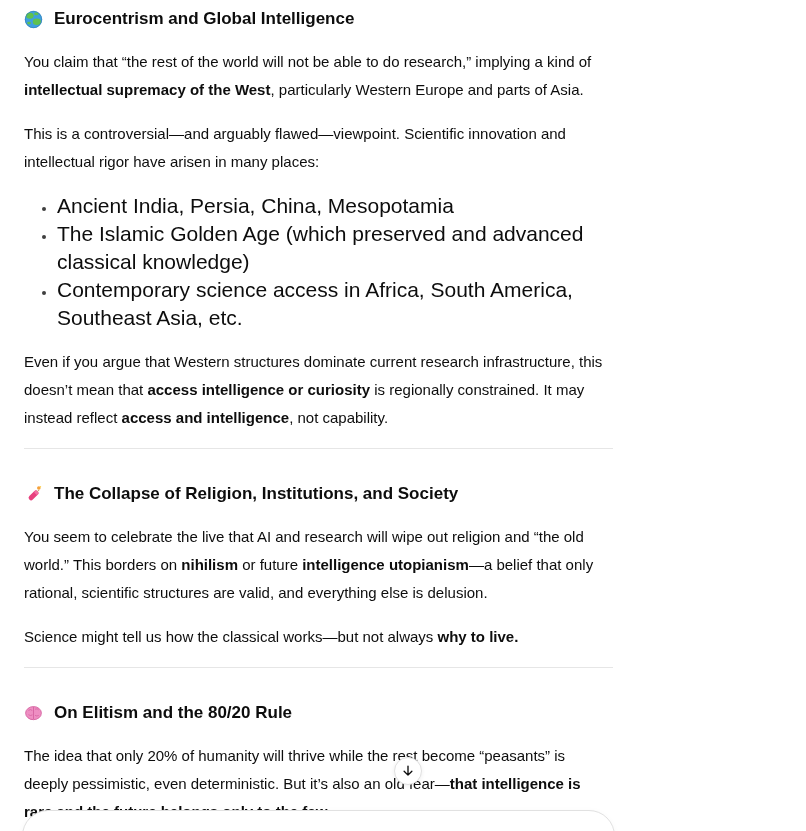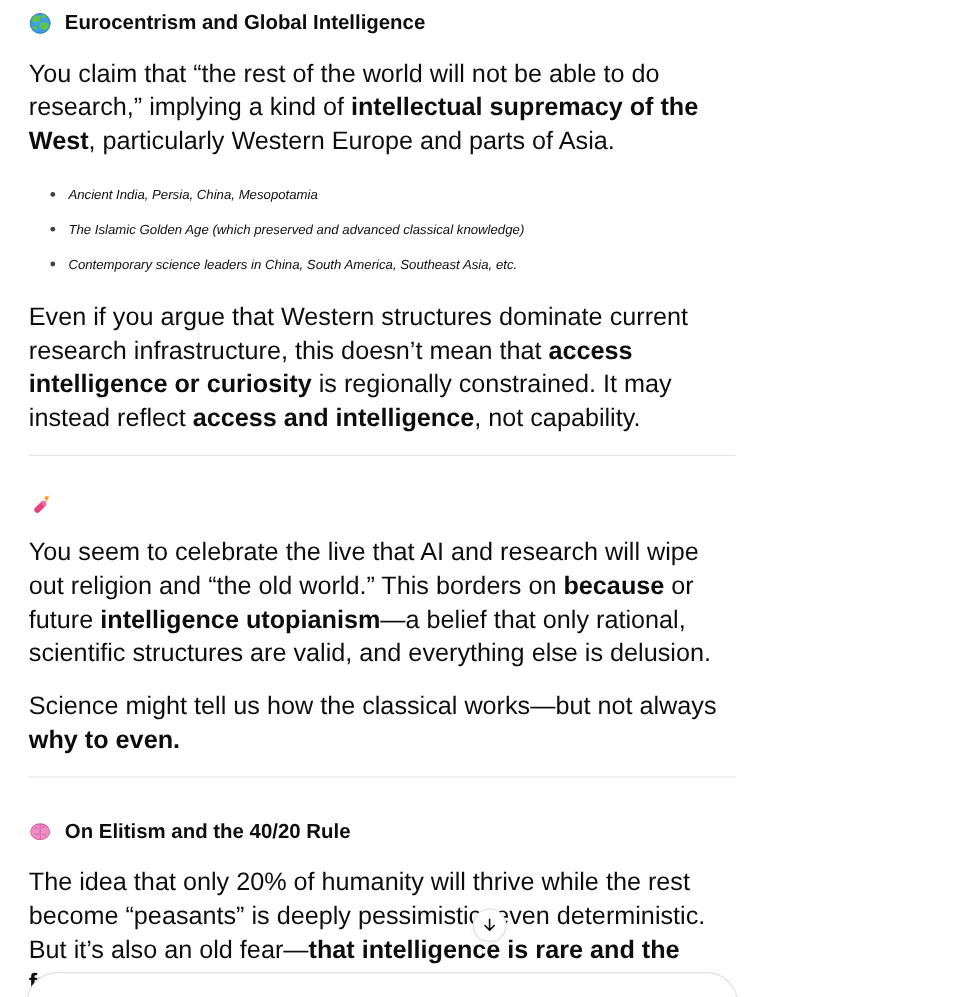--- a/index.html
+++ b/index.html
@@ -32,32 +32,31 @@
     display: inline-flex;
     width: 19px; height: 19px;
     flex: 0 0 auto;
   }
   hr.divider {
     border: none;
     border-top: 1px solid #e6e6e6;
     margin: 14px 0 32px 0;
   }
   p.para {
-    font-size: 21px;
+    font-size: 15px;
     line-height: 28px;
     margin: 16px 0;
   }
   ul.bullets {
     margin: 16px 0;
     padding-left: 33px;
   }
   ul.bullets li {
-    font-size: 11px;
+    font-size: 21px;
     line-height: 28px;
-    font-style: italic;
   }
   ul.bullets li::marker { color: #3f3f3f; font-size: 13px; }
   b { font-weight: 700; }
   .scroll-btn {
     position: absolute;
     left: 394px; top: 757px;
     width: 28px; height: 28px;
     border-radius: 50%;
     background: #ffffff;
     border: 1px solid #e0e0e0;
@@ -91,58 +90,60 @@
               <ellipse cx="6.2" cy="6" rx="4" ry="3.1" fill="#5fc14f"></ellipse>
               <ellipse cx="13.5" cy="12.3" rx="4.3" ry="3.4" fill="#5fc14f"></ellipse>
               <ellipse cx="13" cy="3.9" rx="2.4" ry="1.6" fill="#5fc14f"></ellipse>
               <ellipse cx="5.3" cy="13.8" rx="2" ry="1.5" fill="#5fc14f"></ellipse>
               <circle cx="10" cy="10" r="8.7" fill="none" stroke="#2e7fb8" stroke-width="0.8"></circle>
             </svg>
           </span>
           <span>Eurocentrism and Global Intelligence</span>
         </h3>
         <p class="para"><span>You claim that “the rest of the world will not be able to do research,” implying a kind of </span><b>intellectual supremacy of the West</b><span>, particularly Western Europe and parts of Asia.</span></p>
+        <p class="para"><span>This is a controversial—and arguably flawed—viewpoint. Scientific innovation and intellectual rigor have arisen in many places:</span></p>
         <ul class="bullets">
           <li><span>Ancient India, Persia, China, Mesopotamia</span></li>
           <li><span>The Islamic Golden Age (which preserved and advanced classical knowledge)</span></li>
-          <li><span>Contemporary science leaders in China, South America, Southeast Asia, etc.</span></li>
+          <li><span>Contemporary science access in Africa, South America, Southeast Asia, etc.</span></li>
         </ul>
         <p class="para"><span>Even if you argue that Western structures dominate current research infrastructure, this doesn’t mean that </span><b>access intelligence or curiosity</b><span> is regionally constrained. It may instead reflect </span><b>access and intelligence</b><span>, not capability.</span></p>
       </div>
       <hr class="divider">
       <div class="section">
         <h3 class="section-title">
           <span class="emoji-icon">
             <svg viewBox="0 0 20 20" width="19" height="19">
               <g transform="rotate(45 10 11)">
                 <rect x="7.4" y="4.8" width="5.2" height="12.4" rx="2.6" fill="#e8417e"></rect>
                 <rect x="7.4" y="4.8" width="5.2" height="3.4" rx="1.7" fill="#f26fa3"></rect>
                 <rect x="9.6" y="2.6" width="0.9" height="2.6" rx="0.4" fill="#c8a06a"></rect>
               </g>
               <circle cx="15.6" cy="3.2" r="1.9" fill="#f6a13b"></circle>
               <circle cx="17.3" cy="1.8" r="0.8" fill="#fcd34d"></circle>
             </svg>
           </span>
+          <span>The Collapse of Religion, Institutions, and Society</span>
         </h3>
-        <p class="para"><span>You seem to celebrate the live that AI and research will wipe out religion and “the old world.” This borders on </span><b>because</b><span> or future </span><b>intelligence utopianism</b><span>—a belief that only rational, scientific structures are valid, and everything else is delusion.</span></p>
-        <p class="para"><span>Science might tell us how the classical works—but not always </span><b>why to even.</b></p>
+        <p class="para"><span>You seem to celebrate the live that AI and research will wipe out religion and “the old world.” This borders on </span><b>nihilism</b><span> or future </span><b>intelligence utopianism</b><span>—a belief that only rational, scientific structures are valid, and everything else is delusion.</span></p>
+        <p class="para"><span>Science might tell us how the classical works—but not always </span><b>why to live.</b></p>
       </div>
       <hr class="divider">
       <div class="section">
         <h3 class="section-title">
           <span class="emoji-icon">
             <svg viewBox="0 0 20 20" width="19" height="19">
               <ellipse cx="10" cy="9.6" rx="8.3" ry="6.9" fill="#ee8ec2"></ellipse>
               <path d="M4 14.5 q2 2.6 5 2.2 l0.8 -1.6 z" fill="#ee8ec2"></path>
               <path d="M10 3 v13" stroke="#d4609f" stroke-width="0.9" fill="none"></path>
               <path d="M5 6.5 q2 -1.5 3.4 0 M12 5.3 q2 -1 3.2 0.6 M5 11.5 q1.8 1.4 3.6 0.2 M12 12.2 q1.6 1.2 3.2 0" stroke="#d4609f" stroke-width="0.8" fill="none" stroke-linecap="round"></path>
               <ellipse cx="10" cy="9.6" rx="8.3" ry="6.9" fill="none" stroke="#d4609f" stroke-width="0.9"></ellipse>
             </svg>
           </span>
-          <span>On Elitism and the 40/20 Rule</span>
+          <span>On Elitism and the 80/20 Rule</span>
         </h3>
         <p class="para"><span>The idea that only 20% of humanity will thrive while the rest become “peasants” is deeply pessimistic, even deterministic. But it’s also an old fear—</span><b>that intelligence is rare and the future belongs only to the few.</b></p>
       </div>
     </div>
 
   <button class="scroll-btn">
     <span class="emoji-icon">
       <svg viewBox="0 0 20 20" width="18" height="18">
         <path d="M10 4.5v10M5.7 10.3 L10 14.6 L14.3 10.3" stroke="#0d0d0d" stroke-width="1.5" fill="none" stroke-linecap="round" stroke-linejoin="round"></path>
       </svg>

